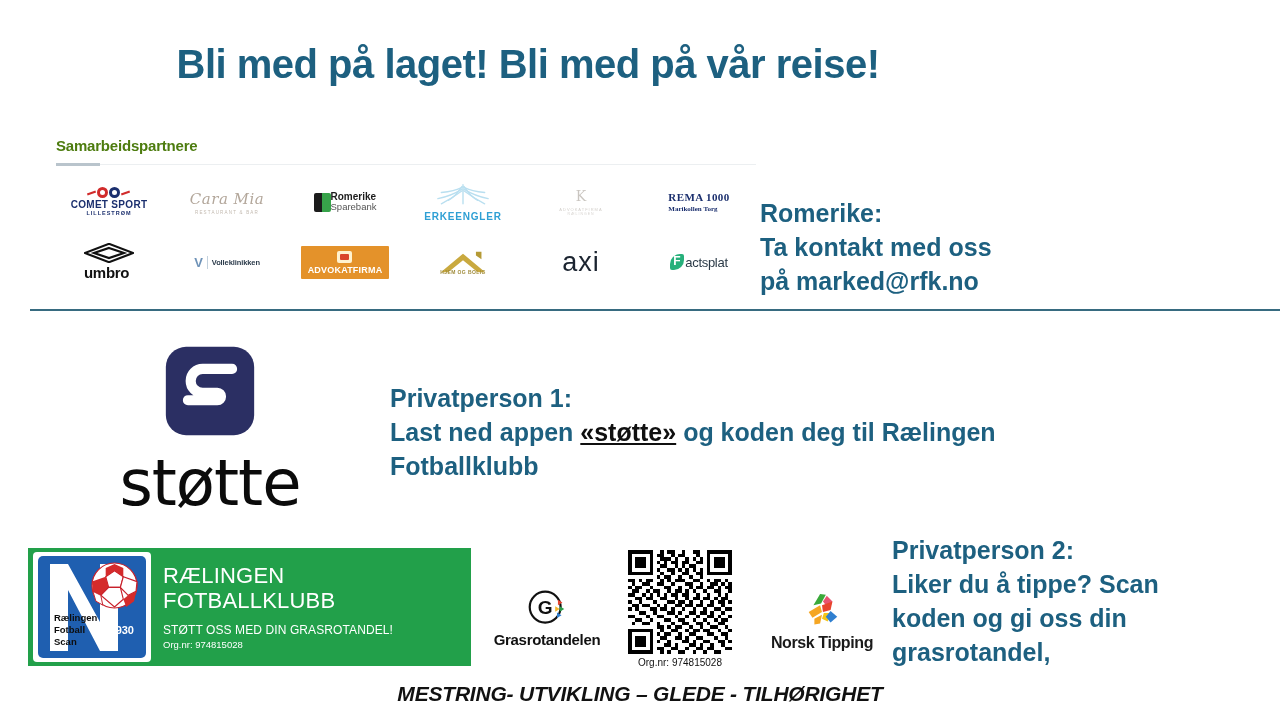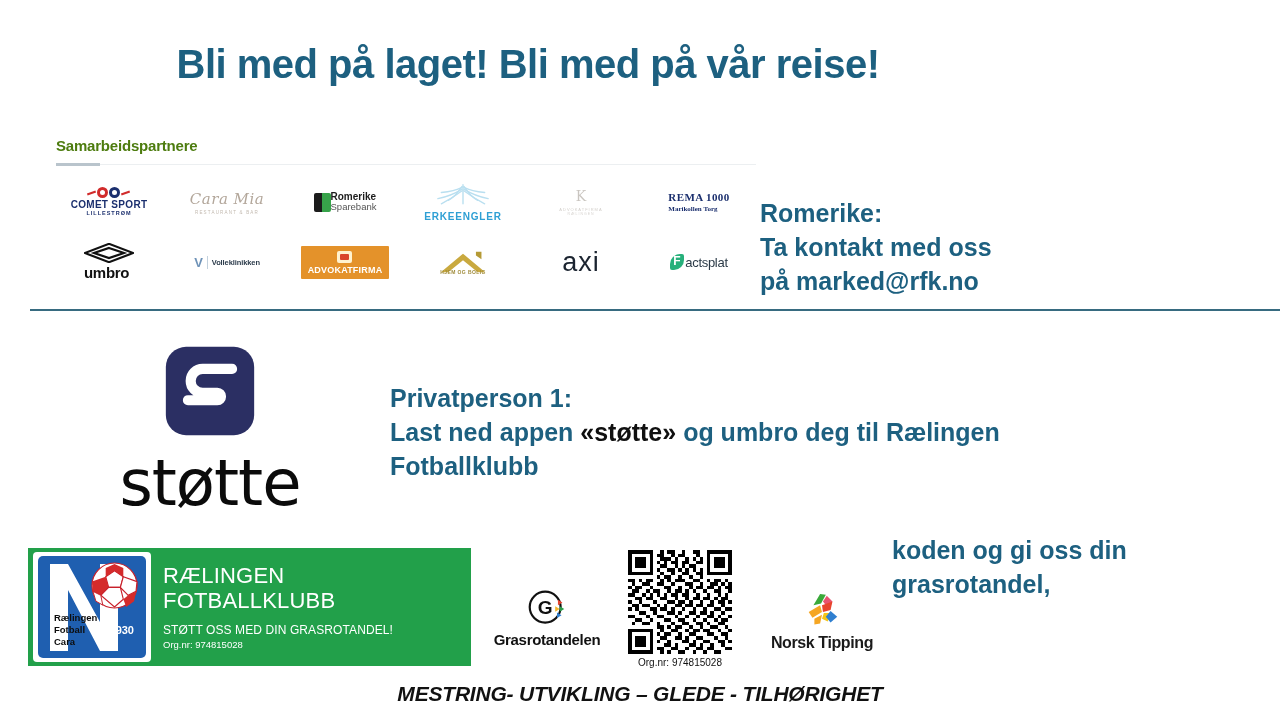--- a/index.html
+++ b/index.html
@@ -140,21 +140,21 @@
     width: 1250px; height: 2px; background: #376b80;
   }
 
   
   .stotte-block { position: absolute; left: 60px; top: 345px; width: 300px; text-align: center; }
   .stotte-mark { width: 92px; height: 92px; display: block; margin: 0 auto; }
   .stotte-word { font-size: 64px; font-weight: 500; color: #0b0b0b; letter-spacing: -1px; line-height: 1; margin-top: 14px; font-family: "DejaVu Sans", sans-serif; }
 
   
   .pp1 { position: absolute; left: 390px; top: 381px; width: 730px; font-size: 25px; font-weight: bold; line-height: 1.36; color: #1d6080; }
-  .pp1 .app-name { color: #101010; }
+  .pp1 .app-name { color: #101010; text-decoration: underline; }
 
   
   .green-banner {
     position: absolute; left: 28px; top: 548px;
     width: 443px; height: 118px;
     background: #22a04a;
     display: flex; align-items: center;
   }
   .crest {
     width: 118px; height: 110px; margin-left: 5px;
@@ -339,21 +339,21 @@
     <rect x="2" y="2" width="96" height="96" rx="22" fill="#2b2f63"></rect>
     <path d="M74 26 H42 a13 13 0 0 0 0 26 h16 a4 4 0 0 1 0 8 H26" fill="none" stroke="#ffffff" stroke-width="11" stroke-linecap="round"></path>
     <path d="M74 26 H42 a13 13 0 0 0 0 26 h16 a4 4 0 0 1 0 8 H26" fill="none" stroke="#2b2f63" stroke-width="0"></path>
   </svg>
   <div class="stotte-word">støtte</div>
 </div>
 
 <div class="pp1">
   <div>Privatperson 1:</div>
   <div>
-    <span>Last ned appen </span><span class="app-name">«støtte»</span><span> og umbro deg til Rælingen</span>
+    <span>Last ned appen </span><span class="app-name">«støtte»</span><span> og koden deg til Rælingen</span>
   </div>
   <div>Fotballklubb</div>
 </div>
 
 <div class="green-banner">
   <div class="crest">
     <div class="crest-inner">
       <svg class="crest-n" width="108" height="102" viewBox="0 0 108 102">
         <path d="M12 8 L12 95 L30 95 L30 34 L62 95 L80 95 L80 8 L62 8 L62 66 L30 8 Z" fill="#ffffff"></path>
       </svg>
@@ -364,21 +364,21 @@
         <polygon points="1,20 15,15 18,26 10,34 2,30" fill="#d42b2b"></polygon>
         <polygon points="47,20 33,15 30,26 38,34 46,30" fill="#ffffff" stroke="#c8202b" stroke-width="1.2"></polygon>
         <polygon points="10,34 18,26 30,26 33,38 24,46" fill="#ffffff" stroke="#c8202b" stroke-width="1.2"></polygon>
         <polygon points="33,38 38,34 46,30 44,40 36,46" fill="#d42b2b"></polygon>
         <polygon points="2,30 10,34 12,44 5,40" fill="#ffffff" stroke="#c8202b" stroke-width="1"></polygon>
       </svg>
       <div class="crest-year">1930</div>
       <div class="crest-txt">
         <div>Rælingen</div>
         <div>Fotball</div>
-        <div>Cara</div>
+        <div>Scan</div>
       </div>
     </div>
   </div>
   <div class="banner-txt">
     <div class="banner-title">RÆLINGEN</div>
     <div class="banner-title">FOTBALLKLUBB</div>
     <div class="banner-sub">STØTT OSS MED DIN GRASROTANDEL!</div>
     <div class="banner-org">Org.nr: 974815028</div>
   </div>
 </div>
@@ -436,17 +436,19 @@
     <polygon points="8,21 20,14 22,21 12,27" fill="#f5a623"></polygon>
     <polygon points="22,14 33,10 31,19 23,21" fill="#e8442e"></polygon>
     <polygon points="24,22 31,22 28,31 22,28" fill="#f5c518"></polygon>
     <polygon points="31,20 38,26 31,32 26,26" fill="#2f7fd0"></polygon>
     <polygon points="14,28 22,24 20,33 14,34" fill="#f5a623"></polygon>
   </svg>
   <div class="ntipping-name">Norsk Tipping</div>
 </div>
 
 <div class="pp2">
+  <div>Privatperson 2:</div>
+  <div>Liker du å tippe? Scan</div>
   <div>koden og gi oss din</div>
   <div>grasrotandel,</div>
 </div>
 
 <div class="footer">MESTRING- UTVIKLING – GLEDE - TILHØRIGHET</div>
 
 </body></html>

